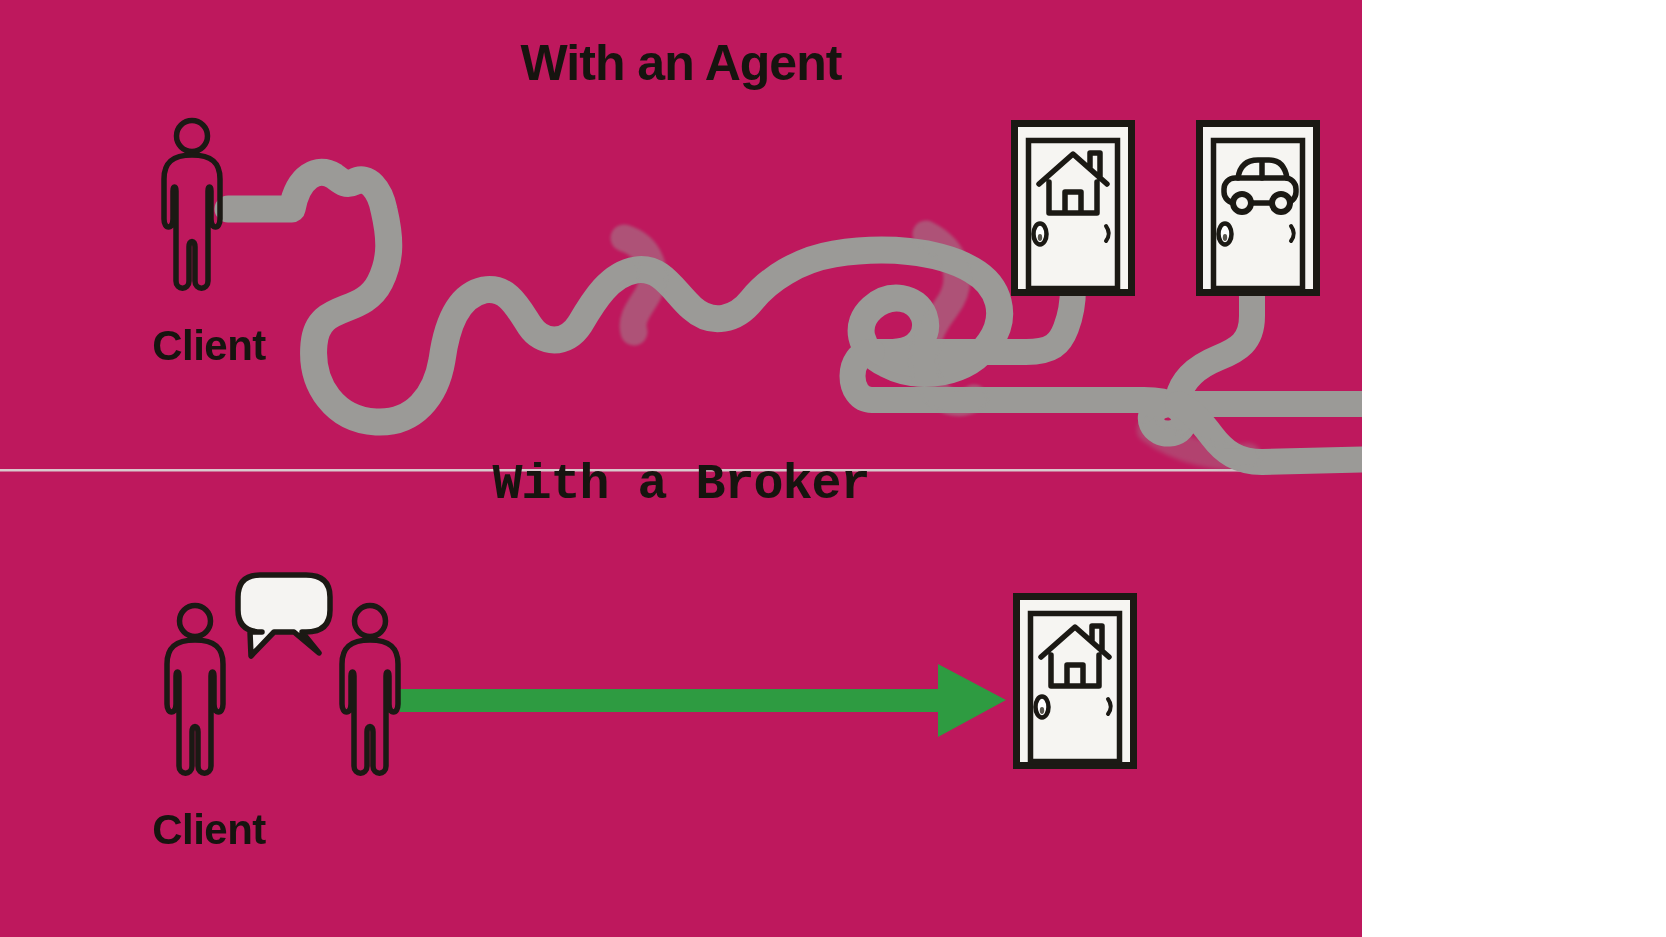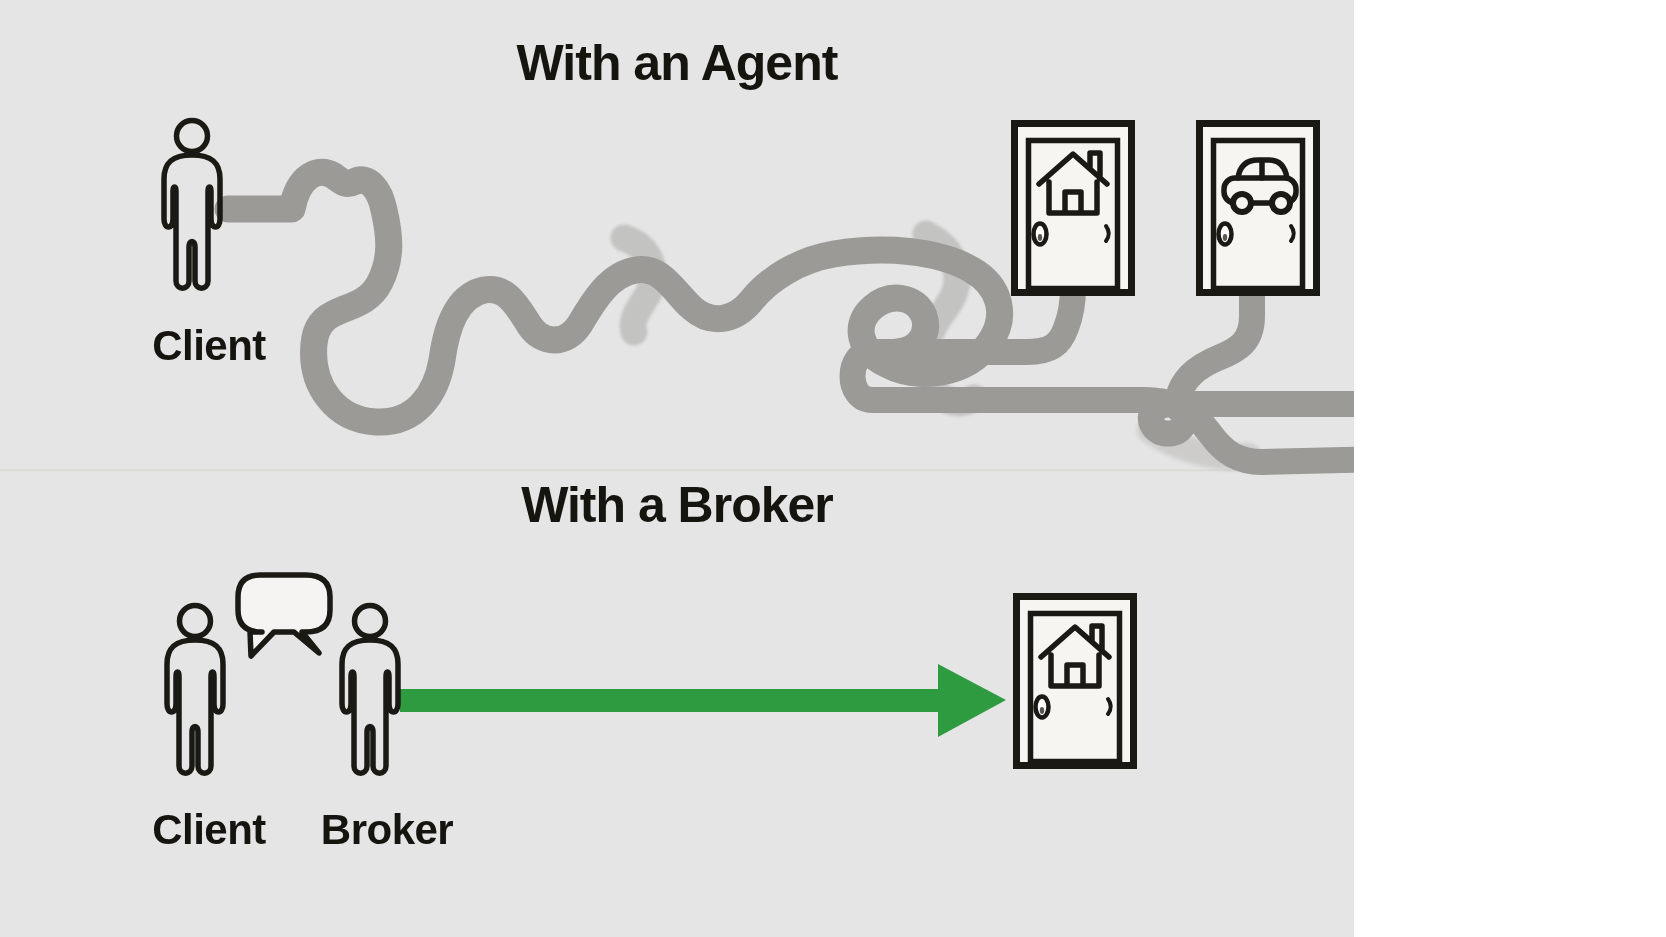--- a/index.html
+++ b/index.html
@@ -1,31 +1,32 @@
 <!DOCTYPE html>
 <html><head>
 <meta charset="utf-8">
 <style>
   html,body{margin:0;padding:0;}
   .canvas{
     position:relative;
     width:1354px;height:937px;
-    background:#e5e5e5;
+    background:#be185d;
     overflow:hidden;
     font-family:"Liberation Sans",sans-serif;
+    padding-left:8px;
   }
   svg.scene{position:absolute;left:0;top:0;}
   .title{
     position:absolute;left:0;width:100%;
     text-align:center;
     font-weight:700;font-size:50px;letter-spacing:-1px;
     color:#16140f;
   }
   .title-agent{top:34px;}
-  .title-broker{top:476px;}
+  .title-broker{top:456px;font-family:Liberation Mono, monospace;}
   .figure-label{
     position:absolute;
     transform:translateX(-50%);
     font-weight:700;font-size:42px;letter-spacing:-0.5px;
     color:#16140f;white-space:nowrap;margin-left:18px;
   }
   .label-client-top{left:191px;top:322px;}
   .label-client-bottom{left:191px;top:806px;}
   .label-broker{left:369px;top:806px;}
   .faded{opacity:.45;filter:blur(1.5px);}
@@ -166,15 +167,14 @@
   </svg>
 
   <div class="title title-agent">With an Agent</div>
 
   <div class="figure-label label-client-top">Client</div>
 
   <div class="title title-broker">With a Broker</div>
 
   <div class="figure-label label-client-bottom">Client</div>
 
-  <div class="figure-label label-broker">Broker</div>
 
 </div>
 
 </body></html>

